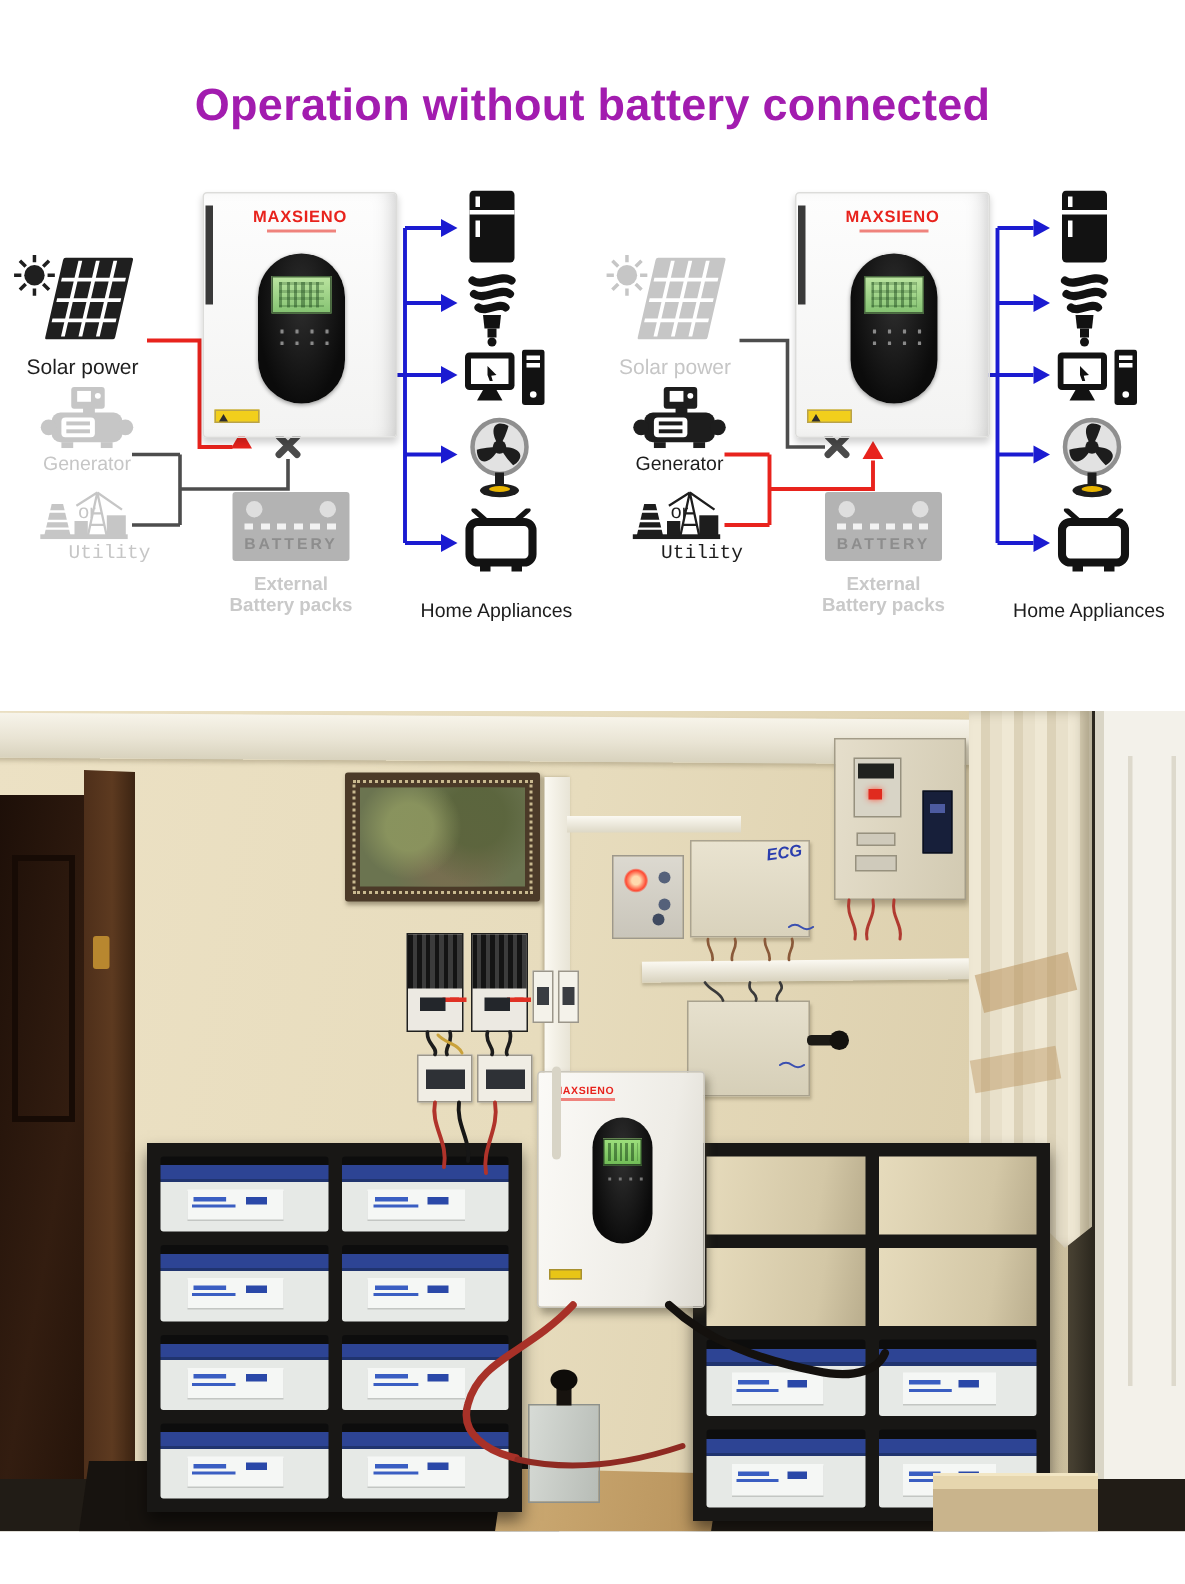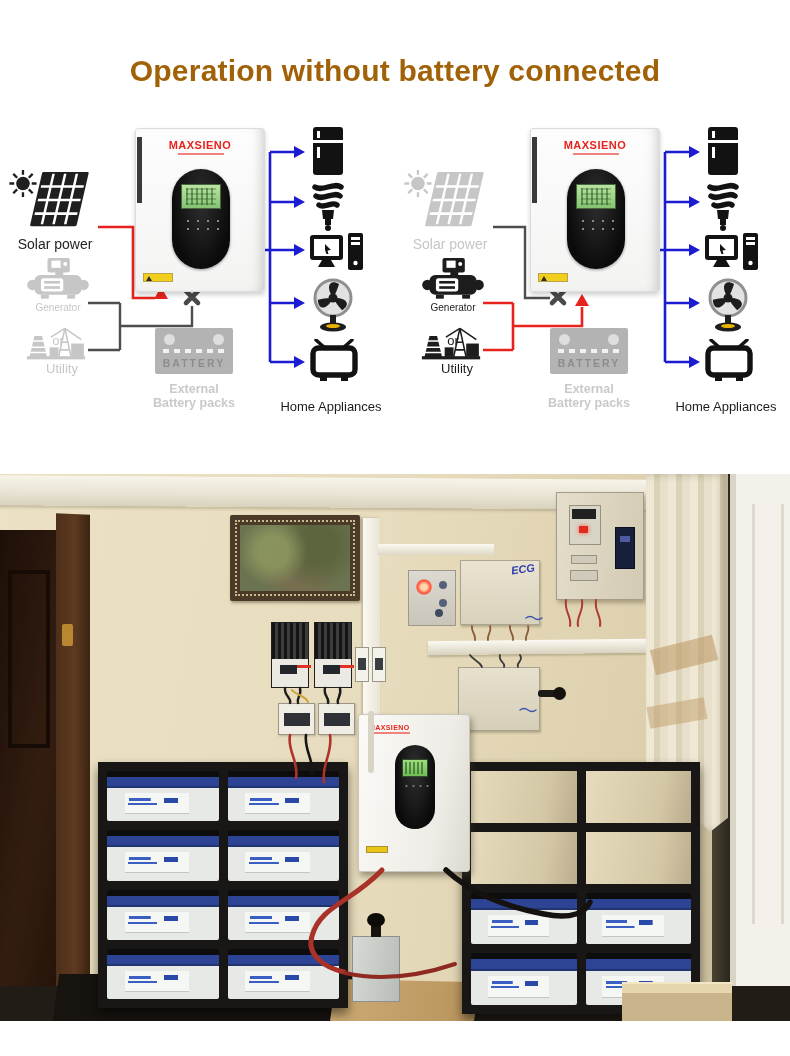--- a/index.html
+++ b/index.html
@@ -4,40 +4,40 @@
 <style>
   * { margin:0; padding:0; box-sizing:border-box; }
   html,body { background:#ffffff; }
   body {
     width:790px; height:1056px; position:relative; overflow:hidden;
     font-family:"Liberation Sans", sans-serif;
   }
   
   .title{
     position:absolute; top:54px; left:0; width:790px;
-    text-align:center; font-size:30px; font-weight:700; color:#a16207; letter-spacing:.2px;
+    text-align:center; font-size:30px; font-weight:700; color:#a21caf; letter-spacing:.2px;
   }
   
   .diagrams{ position:absolute; top:100px; left:0; width:790px; height:362px; }
   .panel{ position:absolute; top:0; width:395px; height:362px; }
   .panel-left{ left:0; } .panel-right{ left:395px; }
   .lines{ position:absolute; inset:0; pointer-events:none; }
   .grp{ position:static; }
   .panel-left  .grp-solar{ color:#1f1f1f; } .panel-left  .grp-ac{ color:#c6c6c6; }
   .panel-right .grp-solar{ color:#c6c6c6; } .panel-right .grp-ac{ color:#1d1d1d; }
   .ic{ position:absolute; }
   .ic svg{ display:block; width:100%; height:100%; }
   .solar-icon{ left:8px; top:68px; width:94px; height:66px; }
   .gen-icon{ left:20px; top:158px; width:76px; height:42px; }
   .util-icon{ left:16px; top:222px; width:80px; height:38px; }
   .lbl{ position:absolute; text-align:center; line-height:1.1; }
   .solar-label{ left:2px; top:137px; width:106px; font-size:14px; font-weight:500; }
-  .gen-label{ left:8px; top:202px; width:100px; font-size:10px; }
+  .gen-label{ left:8px; top:202px; width:100px; font-size:13px; }
   .or-label{ left:8px; top:216px; width:100px; font-size:13px;margin-top:18px; }
-  .util-label{ left:12px; top:262px; width:100px; font-size:13px; }
+  .util-label{ left:23px; top:262px; width:100px; font-size:13px;font-family:Liberation Mono, monospace; }
   .appl-label{ left:268px; top:300px; width:126px; font-size:13px; color:#1d1d1d; }
   .ext-label{ left:138px; top:283px; width:112px; font-size:12.5px; color:#c9c9c9; }
   .ext-label span{ display:block;font-weight:bold; }
   
   .inv{
     position:absolute; left:135px; top:28px; width:130px; height:164px;
     background:linear-gradient(#fdfdfd,#f3f3f2);
     border:1px solid #dcdcda; border-radius:3px;
     box-shadow:0 3px 5px rgba(0,0,0,.18), inset -10px 0 14px -10px rgba(0,0,0,.25);
   }

